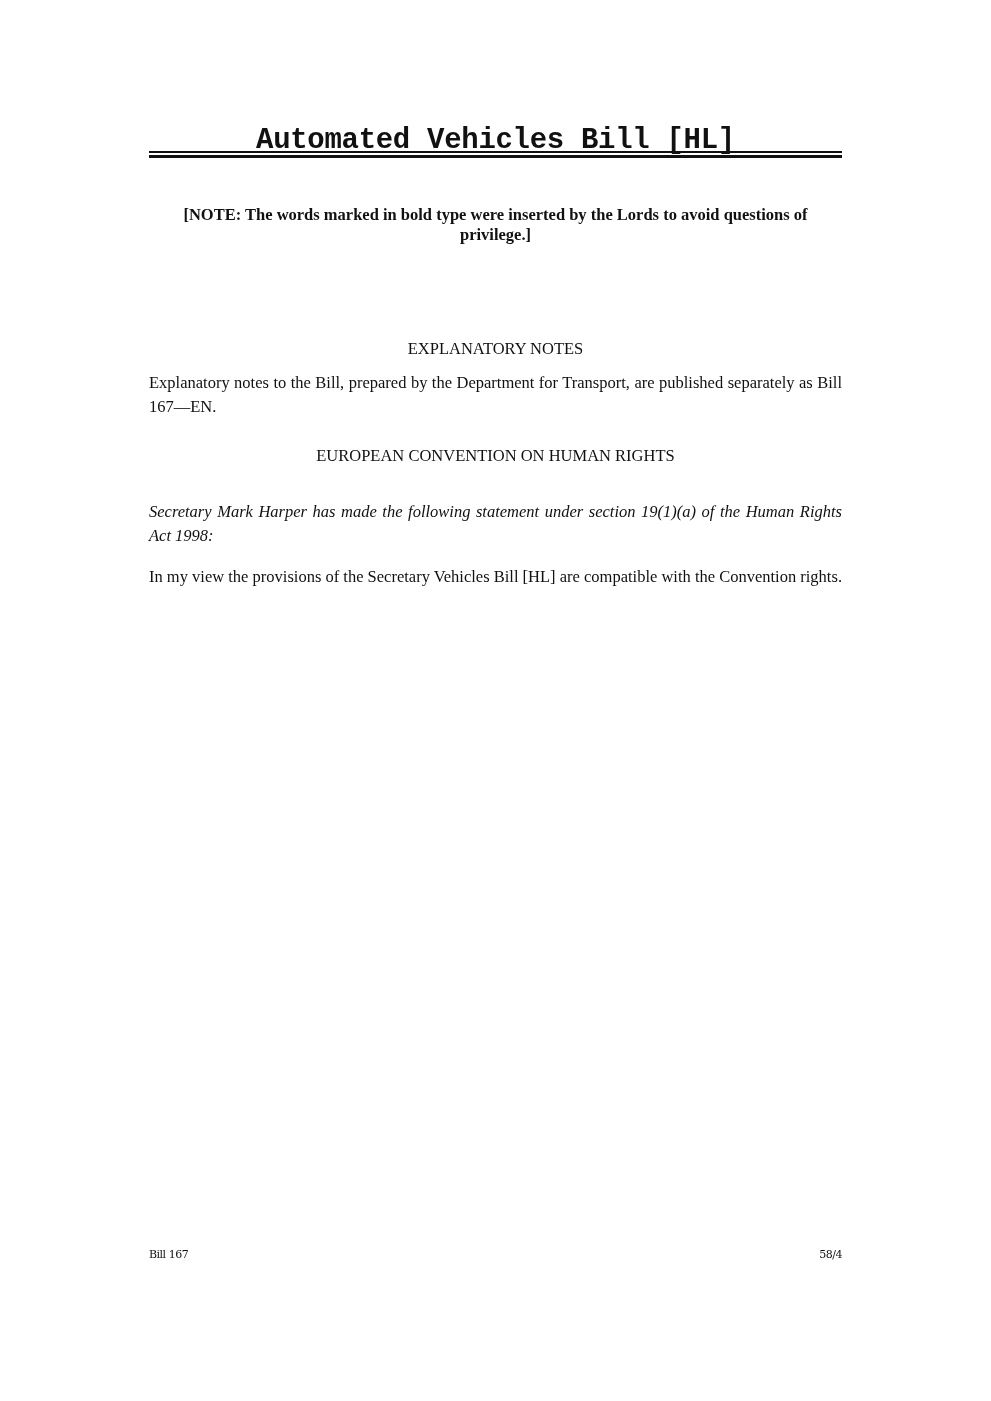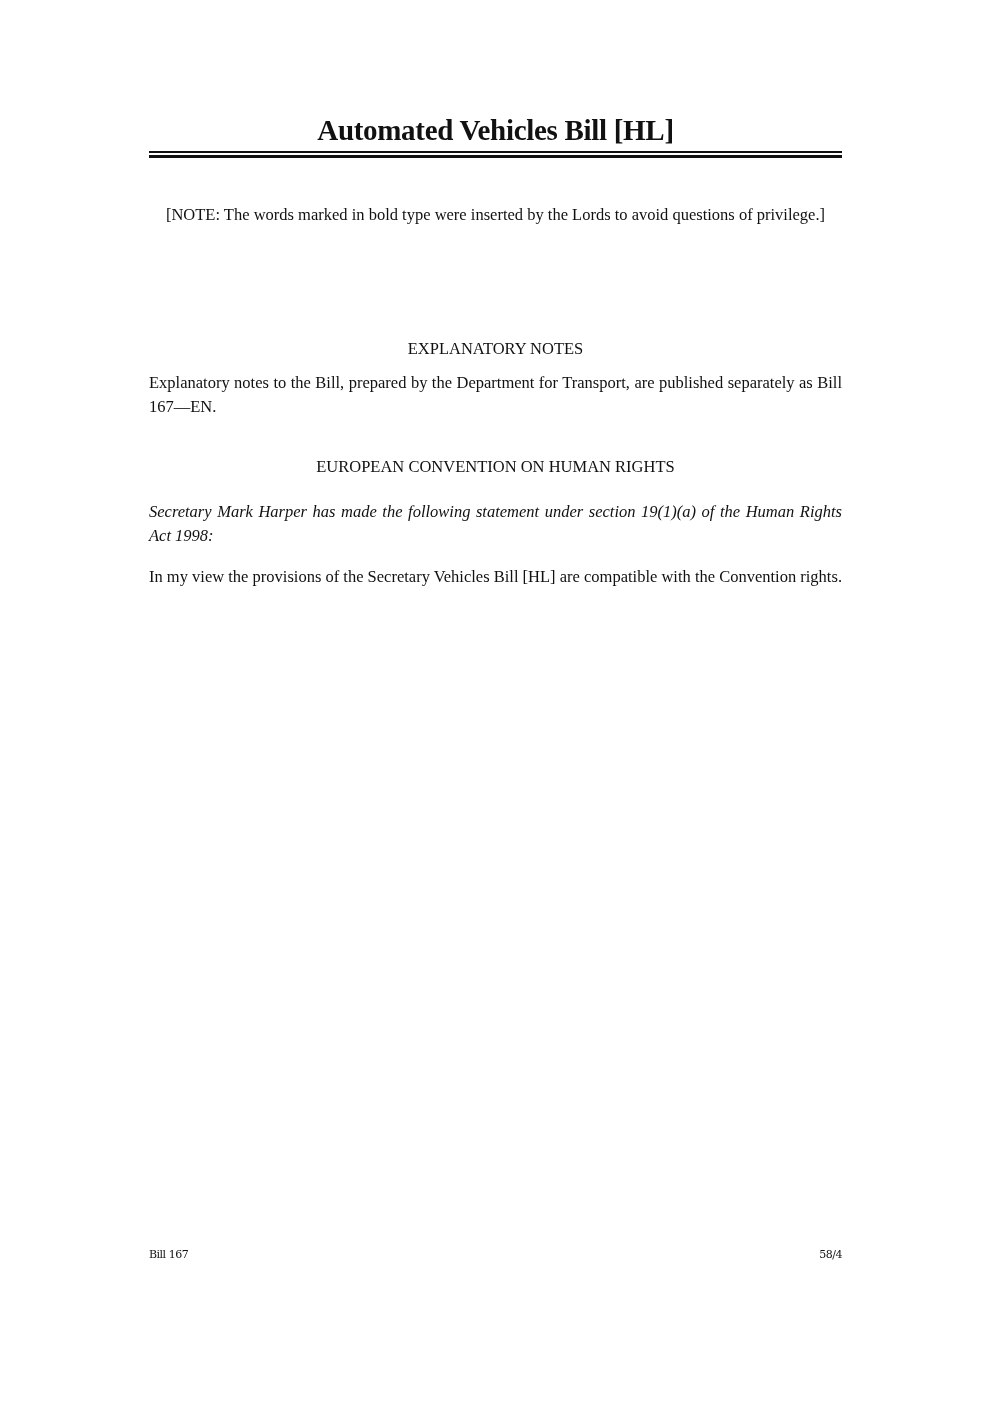--- a/index.html
+++ b/index.html
@@ -1,26 +1,26 @@
 <!DOCTYPE html>
 <html><head>
   <meta charset="utf-8">
   <style>
     html, body { margin: 0; padding: 0; background: #ffffff; }
     body { width: 991px; height: 1401px; position: relative; overflow: hidden; color: #111; }
     .page { position: absolute; left: 149px; top: 0; width: 693px; height: 1401px; }
     .title {
-      position: absolute; top: 114px; left: 0; width: 693px; text-align: center;
-      font-family: Liberation Serif, serif; font-weight: bold; font-size: 29px; letter-spacing: -0.3px;
+      position: absolute; top: 124px; left: 0; width: 693px; text-align: center;
+      font-family: Liberation Mono, monospace; font-weight: bold; font-size: 29px; letter-spacing: -0.3px;
     }
     .rule1 { position: absolute; top: 151px; left: 0; width: 693px; height: 2px; background: #111; }
     .rule2 { position: absolute; top: 155px; left: 0; width: 693px; height: 3px; background: #111; }
     .note {
       position: absolute; top: 205px; left: 0; width: 693px; text-align: center;
-      font-family: "Liberation Serif", serif; font-weight: normal; font-size: 16.5px; line-height: 20px;
+      font-family: "Liberation Serif", serif; font-weight: bold; font-size: 16.5px; line-height: 20px;
     }
     .heading {
       position: absolute; left: 0; width: 693px; text-align: center;
       font-family: "Liberation Serif", serif; font-size: 16.5px;
     }
     .para {
       position: absolute; left: 0; width: 693px; text-align: justify;
       font-family: "Liberation Serif", serif; font-size: 16.5px; line-height: 24px;
     }
     .footer {
@@ -33,19 +33,19 @@
 <div class="page">
   <div class="title">Automated Vehicles Bill [HL]</div>
   <div class="rule1"></div>
   <div class="rule2"></div>
 
   <div class="note">[NOTE: The words marked in bold type were inserted by the Lords to avoid questions of privilege.]</div>
 
   <div class="heading" style="top:327px;margin-top:12px;">EXPLANATORY NOTES</div>
   <div class="para" style="top:371px;">Explanatory notes to the Bill, prepared by the Department for Transport, are published separately as Bill 167—EN.</div>
 
-  <div class="heading" style="top:457px;">EUROPEAN CONVENTION ON HUMAN RIGHTS</div>
+  <div class="heading" style="top:446px;">EUROPEAN CONVENTION ON HUMAN RIGHTS</div>
   <div class="para" style="top:500px;font-style:italic;">Secretary Mark Harper has made the following statement under section 19(1)(a) of the Human Rights Act 1998:</div>
   <div class="para" style="top:565px;">In my view the provisions of the Secretary Vehicles Bill [HL] are compatible with the Convention rights.</div>
 
   <div class="footer" style="left:0;">Bill 167</div>
   <div class="footer" style="right:0;">58/4</div>
 </div>
 
 </body></html>

